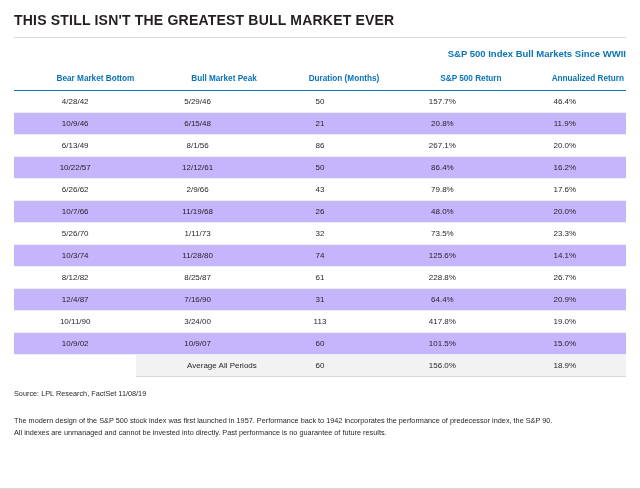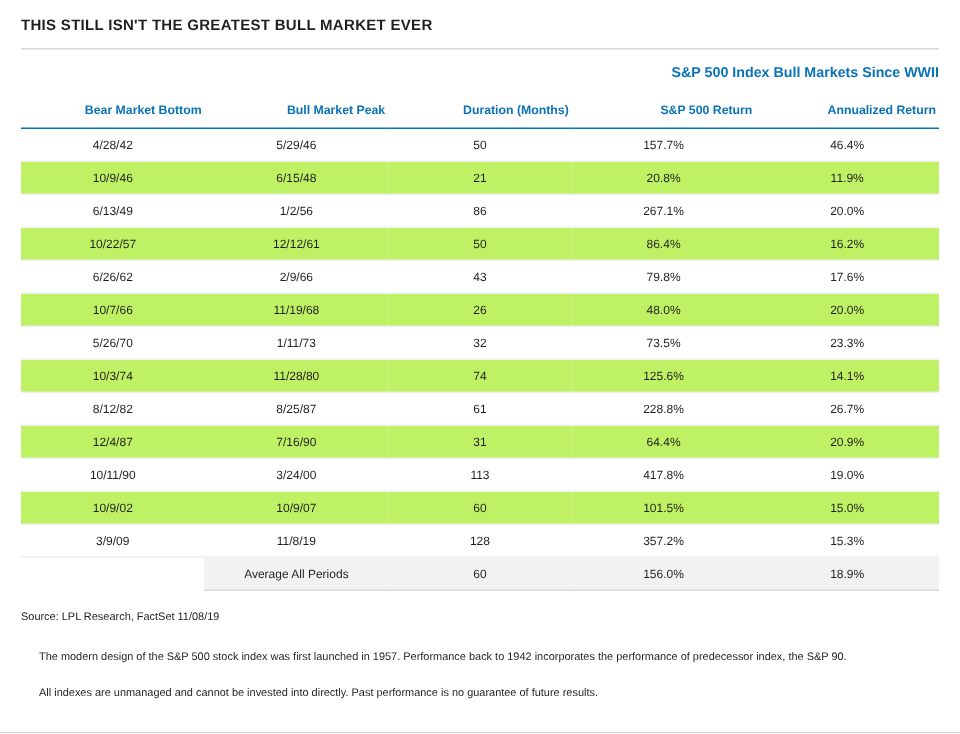--- a/index.html
+++ b/index.html
@@ -15,21 +15,21 @@
     overflow: hidden;
   }
   .page {
     position: relative;
     width: 640px;
     height: 489px;
     box-sizing: border-box;
     padding: 12px 14px 0 14px;
   }
   .headline {
-    font-size: 10px;
+    font-size: 14px;
     font-weight: bold;
     letter-spacing: 0.2px;
     color: #231f20;
     margin: 0 0 9px 0;
     text-transform: uppercase;
   }
   .rule {
     height: 1px;
     background: #d9d9d9;
     width: 100%;
@@ -58,46 +58,46 @@
   }
   table.bull td {
     font-size: 8px;
     text-align: center;
     padding: 6px 2px 6px 2px;
     color: #231f20;
     border-bottom: 1px solid #eeeeee;
     white-space: nowrap;
   }
   table.bull tr.alt td {
-    background: #bef264;
+    background: #c4b5fd;
   }
   table.bull tr.avg td {
     background: #f2f2f2;
     border-bottom: 1px solid #d9d9d9;
     border-top: 1px solid #d9d9d9;
   }
   table.bull tr.avg td.avg-label {
-    text-align: center;
+    text-align: right;
   }
   .avg-blank {
     background: #ffffff !important;
     border-bottom: none !important;
     border-top: none !important;
   }
   .footer {
     padding-top: 11px;
     font-size: 7.3px;
     line-height: 1.55;
     color: #231f20;
   }
   .footer .src {
     margin-bottom: 16px;
   }
   .footer .disc {
-    margin: 12px;
+    margin: 0;
   }
   .bottom-rule {
     position: absolute;
     left: 0;
     bottom: 0;
     width: 640px;
     height: 1px;
     background: #d9d9d9;
   }
 </style>
@@ -131,21 +131,21 @@
       </tr>
       <tr class="alt">
         <td>10/9/46</td>
         <td>6/15/48</td>
         <td>21</td>
         <td>20.8%</td>
         <td>11.9%</td>
       </tr>
       <tr>
         <td>6/13/49</td>
-        <td>1/2/56</td>
+        <td>8/1/56</td>
         <td>86</td>
         <td>267.1%</td>
         <td>20.0%</td>
       </tr>
       <tr class="alt">
         <td>10/22/57</td>
         <td>12/12/61</td>
         <td>50</td>
         <td>86.4%</td>
         <td>16.2%</td>
@@ -198,27 +198,20 @@
         <td>113</td>
         <td>417.8%</td>
         <td>19.0%</td>
       </tr>
       <tr class="alt">
         <td>10/9/02</td>
         <td>10/9/07</td>
         <td>60</td>
         <td>101.5%</td>
         <td>15.0%</td>
-      </tr>
-      <tr>
-        <td>3/9/09</td>
-        <td>11/8/19</td>
-        <td>128</td>
-        <td>357.2%</td>
-        <td>15.3%</td>
       </tr>
       <tr class="avg">
         <td class="avg-blank"></td>
         <td class="avg-label">Average All Periods</td>
         <td>60</td>
         <td>156.0%</td>
         <td>18.9%</td>
       </tr>
     </tbody>
   </table>

